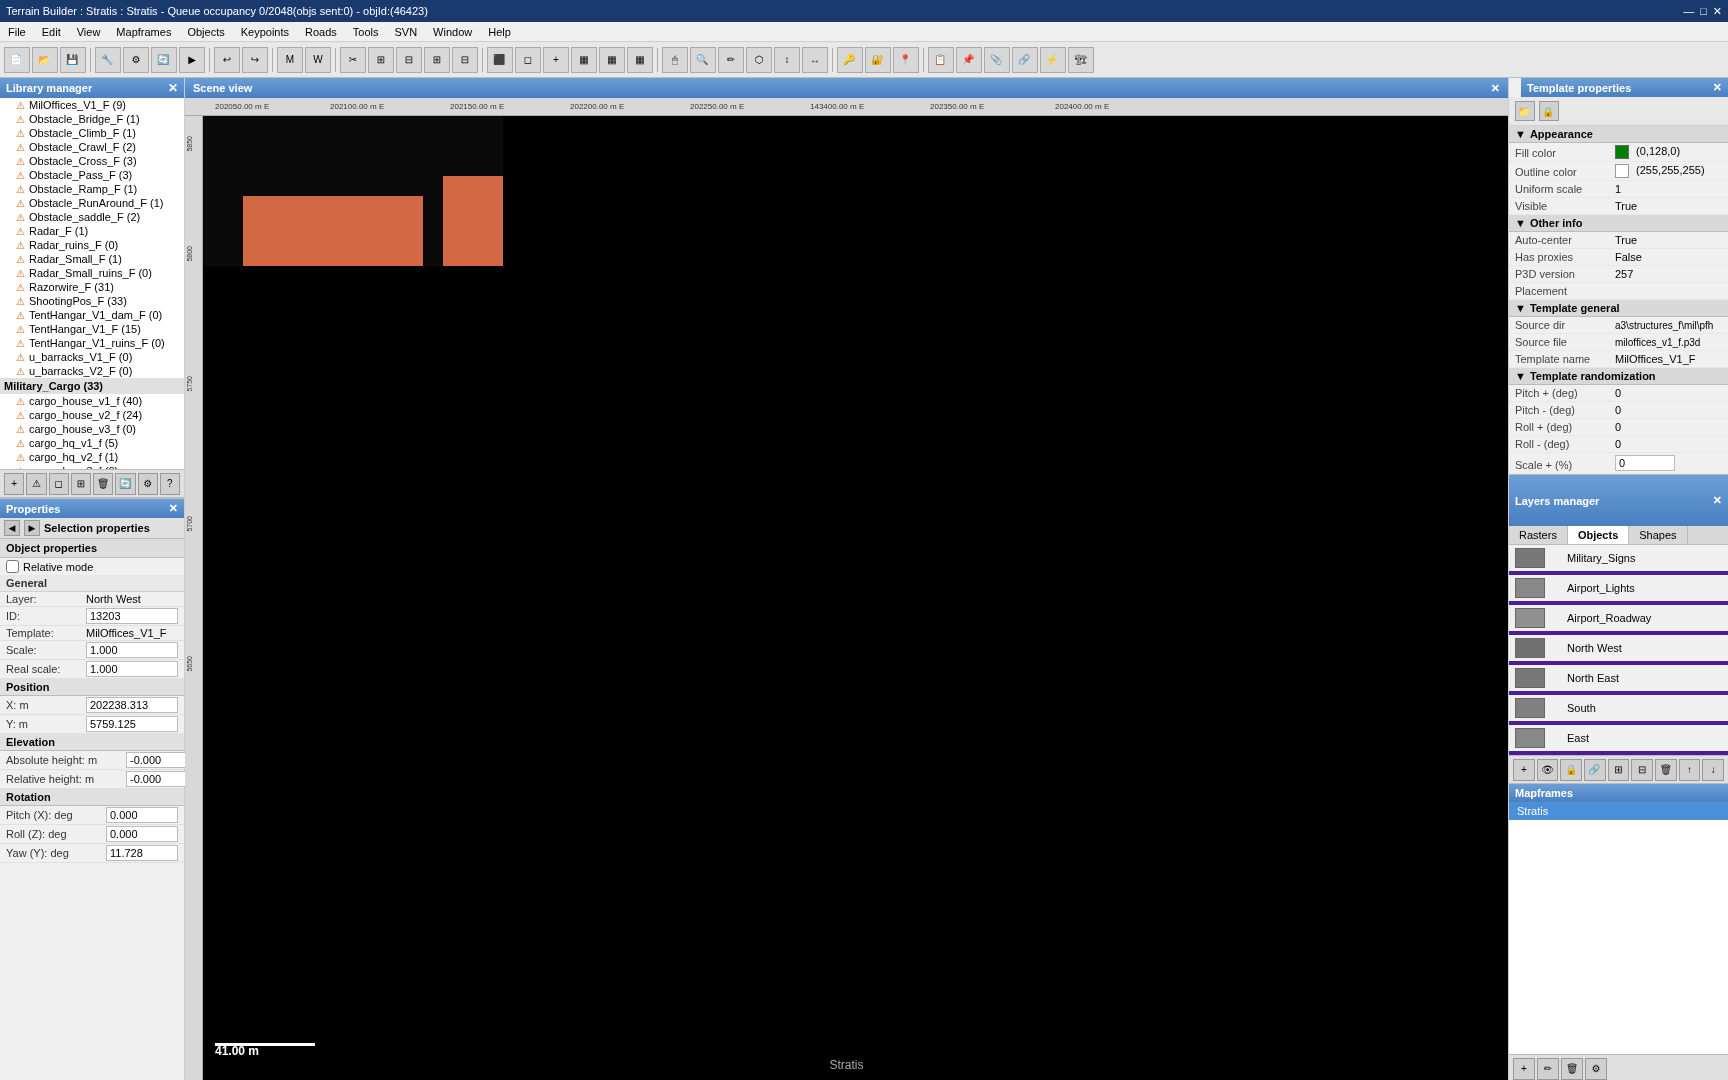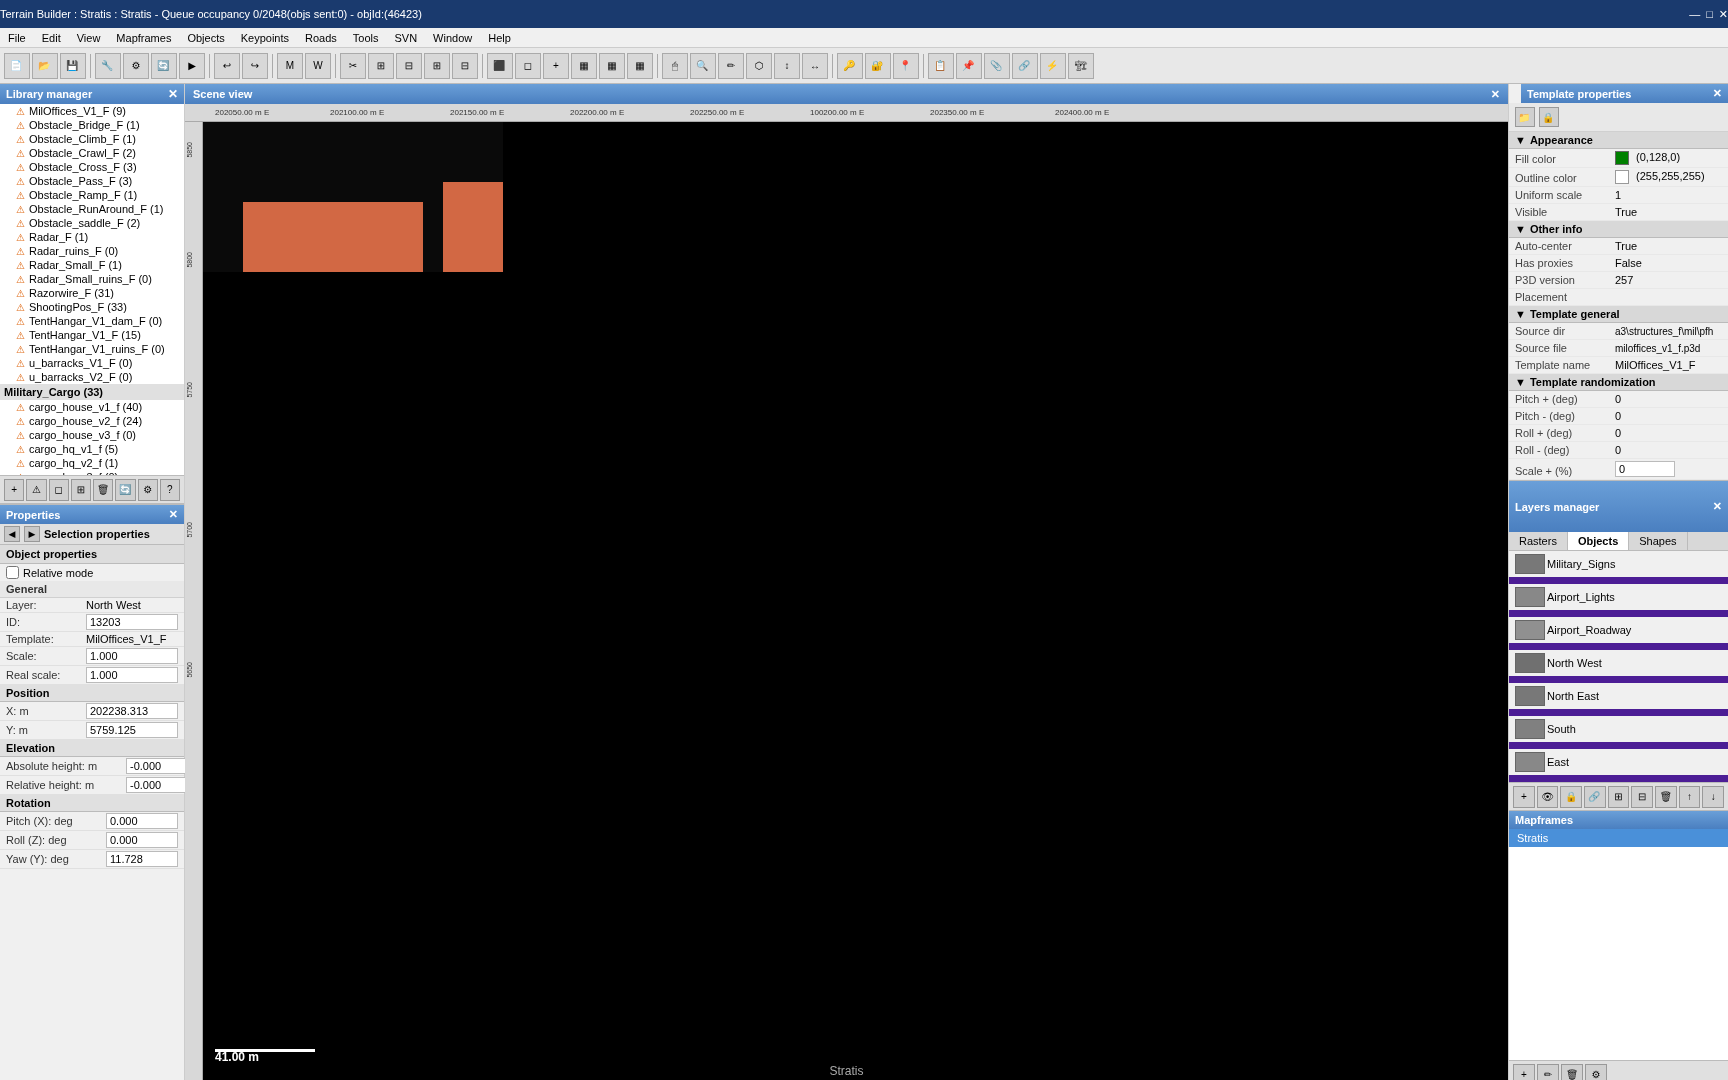--- a/index.html
+++ b/index.html
@@ -2,24 +2,24 @@
 <html><head>
   <meta charset="utf-8">
   <style>
     * { margin: 0; padding: 0; box-sizing: border-box; }
     body { width: 1728px; height: 1080px; overflow: hidden; background: #2a2a2a; font-family: 'Segoe UI', Tahoma, sans-serif; font-size: 11px; color: #000; }
 
     
     #title-bar {
       background: #1a3a6e;
       color: #fff;
-      height: 28px;
-      display: flex;
-      align-items: center;
-      padding: 0 0;
+      height: 22px;
+      display: flex;
+      align-items: center;
+      padding: 0 6px;
       font-size: 11px;
     }
 
     
     #menu-bar {
       background: #f0f0f0;
       height: 20px;
       display: flex;
       align-items: center;
       padding: 0 4px;
@@ -346,23 +346,23 @@
       border-right: 1px solid #bbb;
     }
     .layers-tab.active {
       background: #fff;
       font-weight: bold;
     }
     .layer-item {
       display: flex;
       align-items: center;
       padding: 3px 6px;
-      border-bottom: 7px solid #4c1d95;
-      font-size: 11px;
-      gap: 2px;
+      border-bottom: 4px solid #4c1d95;
+      font-size: 11px;
+      gap: 22px;
       cursor: pointer;
     }
     .layer-thumb {
       width: 30px; height: 20px;
       background: #888;
       border: 1px solid #666;
       flex-shrink: 0;
     }
     .layer-name { flex: 1; }
     .layers-toolbar {
@@ -758,21 +758,21 @@
       <span style="cursor:pointer;">✕</span>
     </div>
     <div id="scene-canvas">
 
       <div class="ruler-h">
         <span style="position:absolute;left:30px;font-size:8px;">202050.00 m E</span>
         <span style="position:absolute;left:145px;font-size:8px;">202100.00 m E</span>
         <span style="position:absolute;left:265px;font-size:8px;">202150.00 m E</span>
         <span style="position:absolute;left:385px;font-size:8px;">202200.00 m E</span>
         <span style="position:absolute;left:505px;font-size:8px;">202250.00 m E</span>
-        <span style="position:absolute;left:625px;font-size:8px;">100200.00 m E</span>
+        <span style="position:absolute;left:625px;font-size:8px;">143400.00 m E</span>
         <span style="position:absolute;left:745px;font-size:8px;">202350.00 m E</span>
         <span style="position:absolute;left:870px;font-size:8px;">202400.00 m E</span>
       </div>
 
       <div class="ruler-v">
         <span style="position:absolute;top:20px;left:1px;font-size:7px;writing-mode:vertical-rl;transform:rotate(180deg);">5850</span>
         <span style="position:absolute;top:130px;left:1px;font-size:7px;writing-mode:vertical-rl;transform:rotate(180deg);">5800</span>
         <span style="position:absolute;top:260px;left:1px;font-size:7px;writing-mode:vertical-rl;transform:rotate(180deg);">5750</span>
         <span style="position:absolute;top:400px;left:1px;font-size:7px;writing-mode:vertical-rl;transform:rotate(180deg);">5700</span>
         <span style="position:absolute;top:540px;left:1px;font-size:7px;writing-mode:vertical-rl;transform:rotate(180deg);">5650</span>

